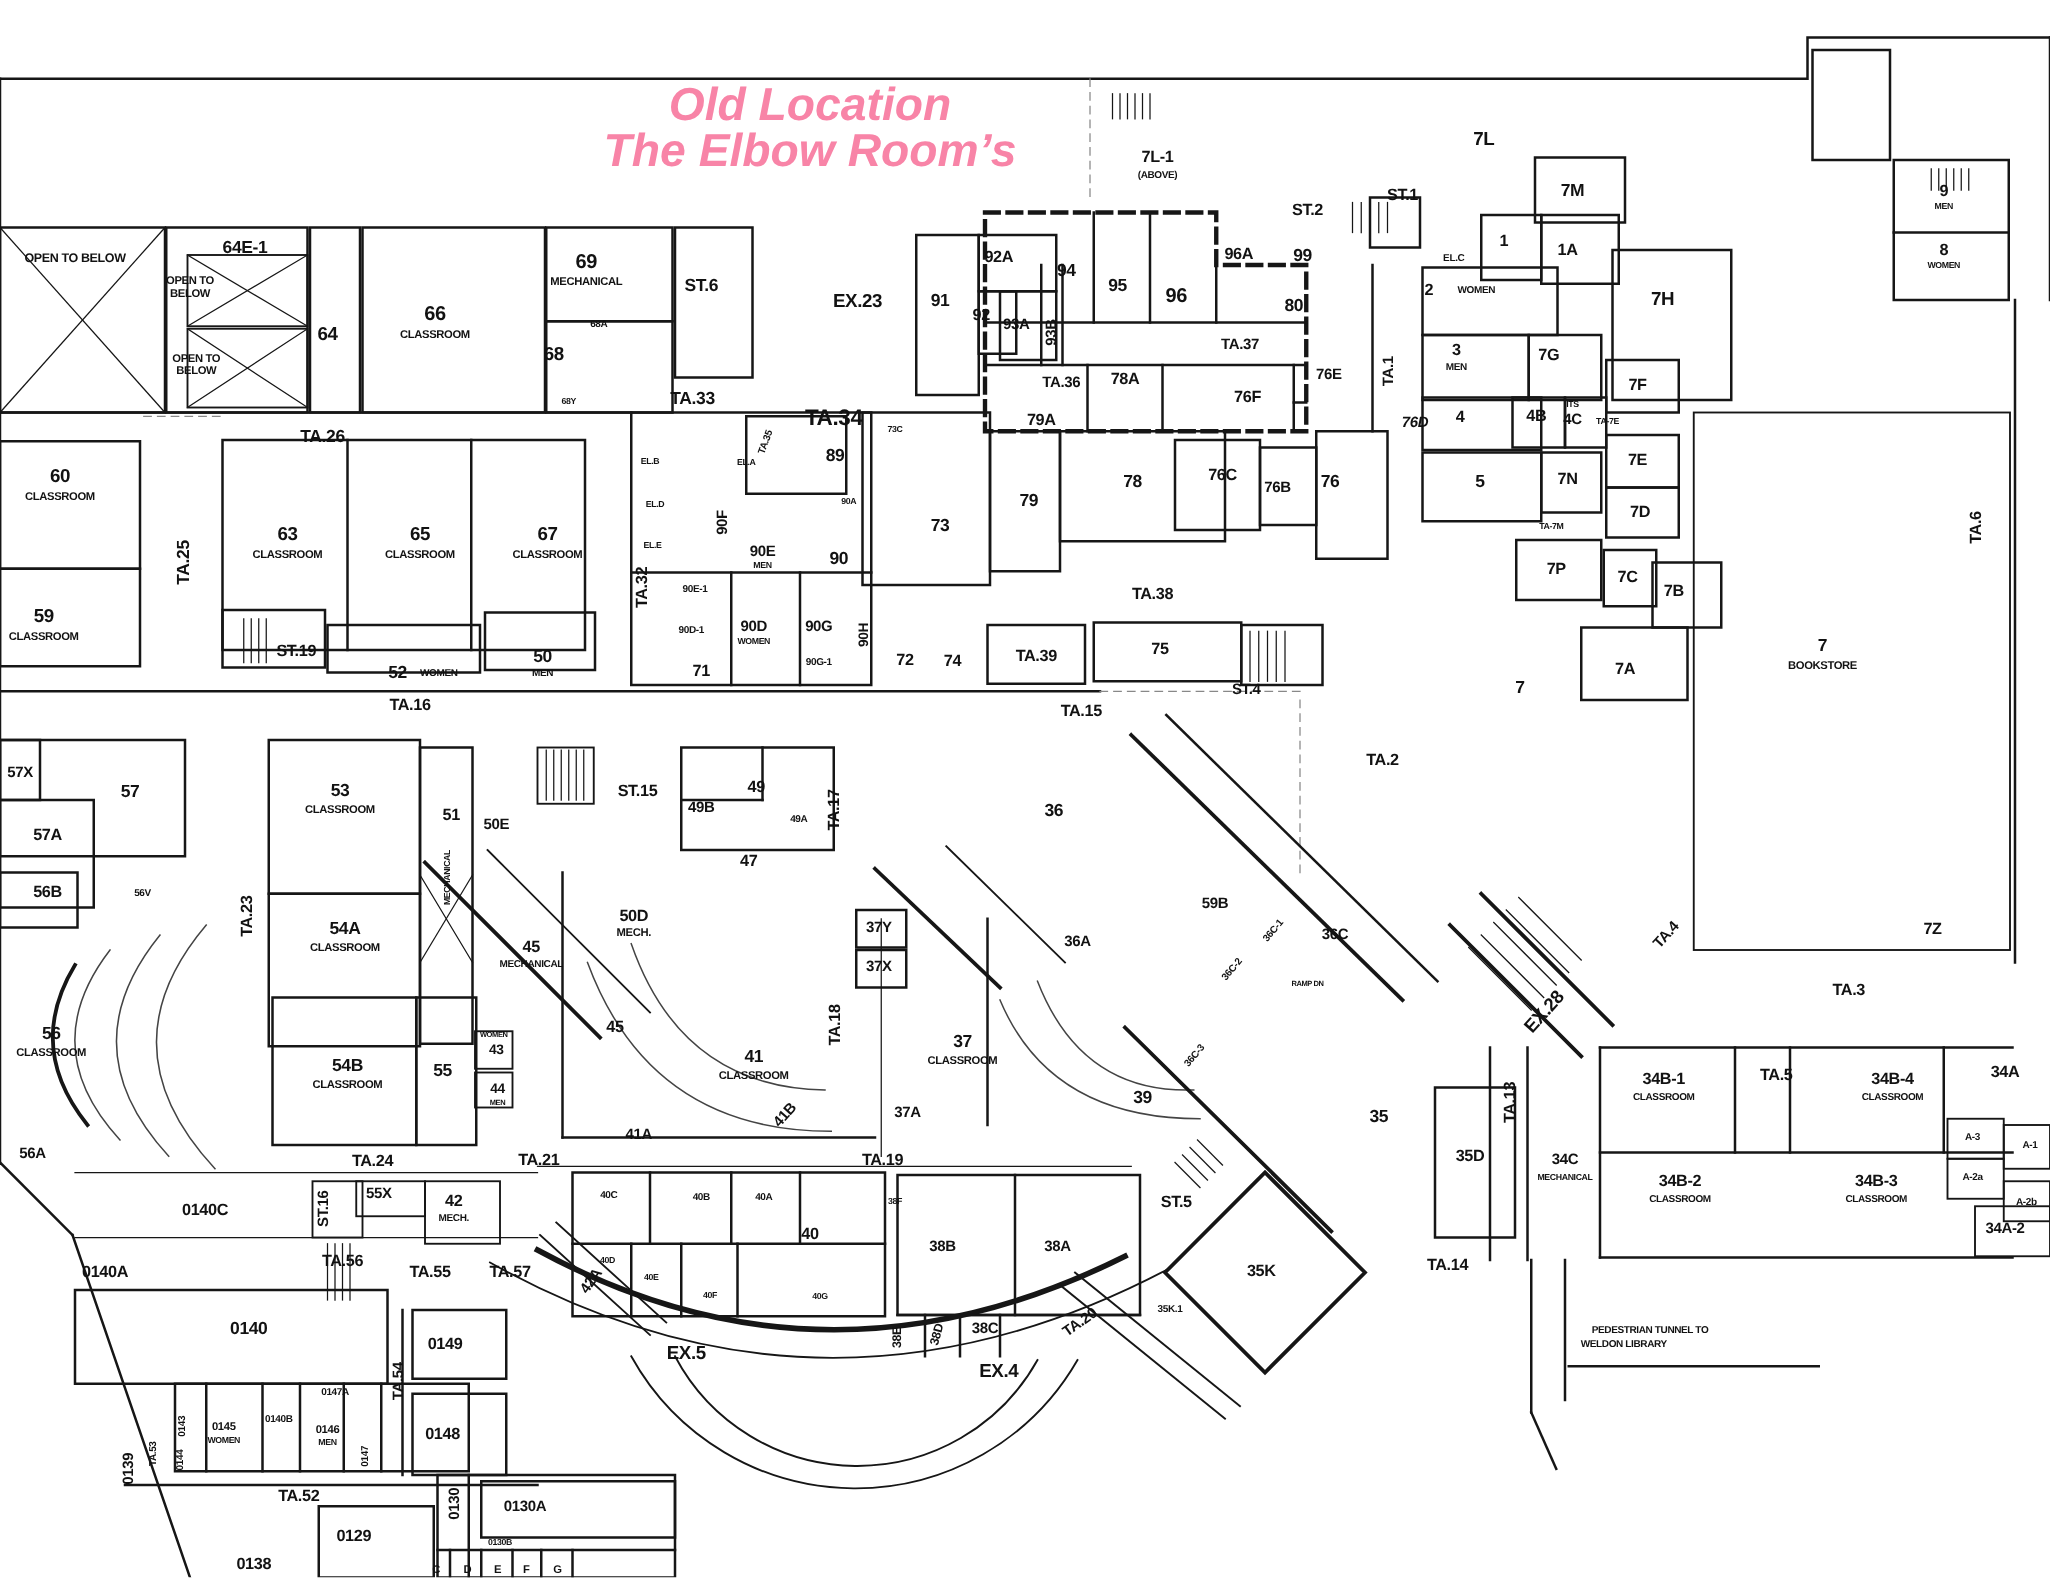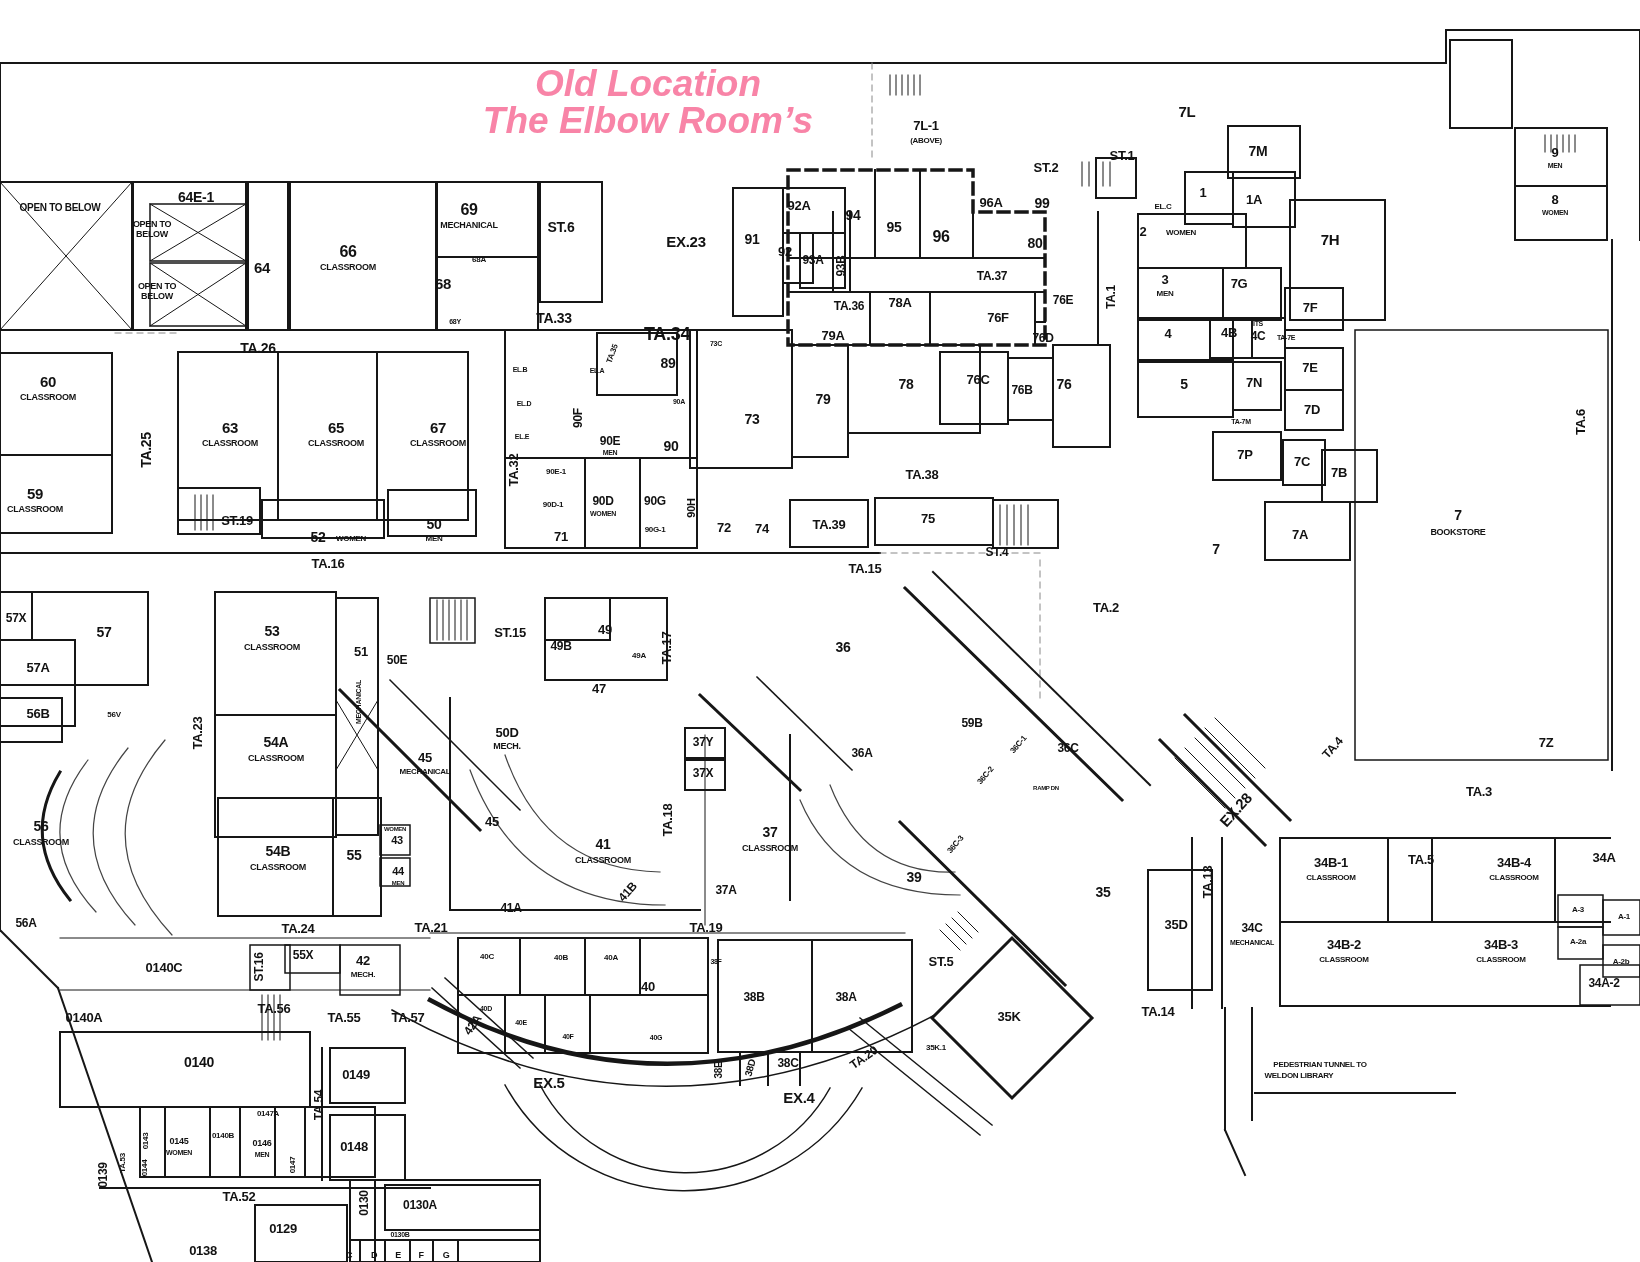--- a/index.html
+++ b/index.html
@@ -337,21 +337,21 @@
       <div class="lbl" style="left: 894px; top: 228px; font-size: 14px;">95</div>
       <div class="lbl" style="left: 941px; top: 237px; font-size: 16px;">96</div>
       <div class="lbl" style="left: 991px; top: 203px; font-size: 13px;">96A</div>
       <div class="lbl" style="left: 1042px; top: 204px; font-size: 14px;">99</div>
       <div class="lbl" style="left: 1035px; top: 244px; font-size: 14px;">80</div>
       <div class="lbl" style="left: 992px; top: 276px; font-size: 12px;">TA.37</div>
       <div class="lbl" style="left: 849px; top: 306px; font-size: 12px;">TA.36</div>
       <div class="lbl" style="left: 900px; top: 303px; font-size: 13px;">78A</div>
       <div class="lbl" style="left: 1063px; top: 300px; font-size: 12px;">76E</div>
       <div class="lbl" style="left: 998px; top: 318px; font-size: 13px;">76F</div>
-      <div class="lbl" style="left: 1043px; top: 338px; font-size: 12px;">76D</div>
+      <div class="lbl" style="left: 1132px; top: 338px; font-size: 12px; font-style: italic;">76D</div>
       <div class="lbl" style="left: 833px; top: 336px; font-size: 13px;">79A</div>
       <div class="lbl" style="left: 926px; top: 126px; font-size: 13px;">7L-1</div>
       <div class="lbl" style="left: 926px; top: 141px; font-size: 8px;">(ABOVE)</div>
       <div class="lbl" style="left: 1046px; top: 168px; font-size: 13px;">ST.2</div>
       <div class="lbl" style="left: 1122px; top: 156px; font-size: 13px;">ST.1</div>
       <div class="lbl" style="left: 1163px; top: 207px; font-size: 8px;">EL.C</div>
       <div class="lbl" style="left: 1203px; top: 193px; font-size: 13px;">1</div>
       <div class="lbl" style="left: 1254px; top: 200px; font-size: 13px;">1A</div>
       <div class="lbl" style="left: 1143px; top: 232px; font-size: 13px;">2</div>
       <div class="lbl" style="left: 1181px; top: 233px; font-size: 8px;">WOMEN</div>

